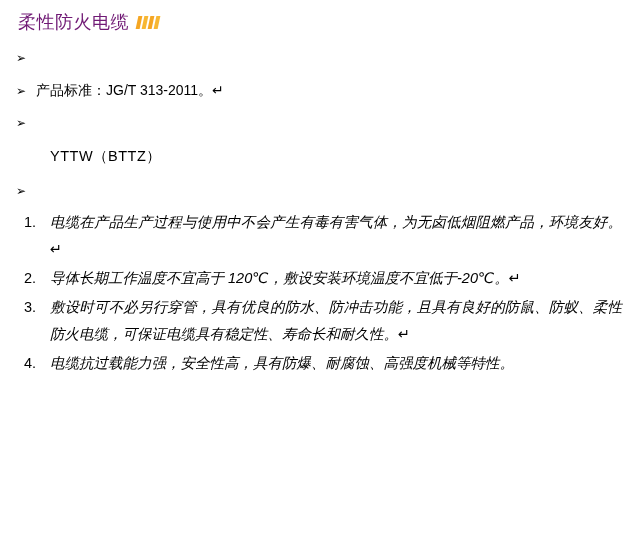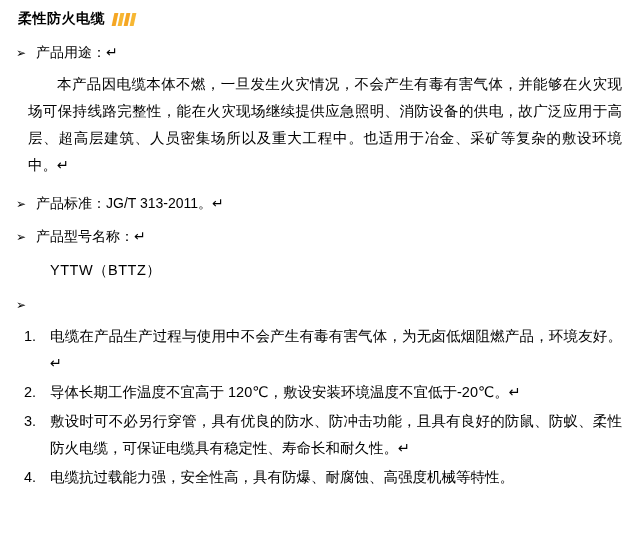--- a/index.html
+++ b/index.html
@@ -24,23 +24,23 @@
 
   
   .title-row {
     display: flex;
     align-items: center;
     gap: 6px;
     margin: 2px 0 10px 4px;
   }
   .title-text {
     font-family: "Liberation Sans", "DejaVu Sans", sans-serif;
-    font-size: 14px;
-    font-weight: bold;
-    color: #000000;
+    font-size: 18px;
+    font-weight: normal;
+    color: #701a75;
     letter-spacing: 0.5px;
   }
   .title-deco {
     display: inline-flex;
     gap: 2px;
     align-items: flex-end;
     transform: skewX(-12deg);
     margin-left: 2px;
   }
   .title-deco i {
@@ -114,52 +114,50 @@
   }
   .num-mark {
     width: 26px;
     flex: 0 0 26px;
     text-align: left;
   }
   .num-text {
     flex: 1 1 auto;
     text-align: justify;
     text-justify: inter-ideograph;
+    font-style: italic;
   }
 </style>
 </head>
 <body>
 
 <div class="page">
 
   <div class="title-row">
     <span class="title-text">柔性防火电缆</span>
     <span class="title-deco">
         <i></i>
         <i></i>
         <i></i>
         <i></i>
       </span>
   </div>
 
   <div class="bullet-line">
     <span class="bullet-mark">➢</span>
-    <span class="bullet-text">产品用途：↵</span>
   </div>
 
-  <p class="para">本产品因电缆本体不燃，一旦发生火灾情况，不会产生有毒有害气体，并能够在火灾现场可保持线路完整性，能在火灾现场继续提供应急照明、消防设备的供电，故广泛应用于高层、超高层建筑、人员密集场所以及重大工程中。也适用于冶金、采矿等复杂的敷设环境中。↵</p>
 
   <div class="bullet-line">
     <span class="bullet-mark">➢</span>
     <span class="bullet-text">产品标准：JG/T 313-2011。↵</span>
   </div>
 
   <div class="bullet-line">
     <span class="bullet-mark">➢</span>
-    <span class="bullet-text">产品型号名称：↵</span>
   </div>
 
   <div class="model-row">
     <span class="model-code">YTTW（BTTZ）</span>
   </div>
 
   <div class="bullet-line">
     <span class="bullet-mark">➢</span>
   </div>
 

